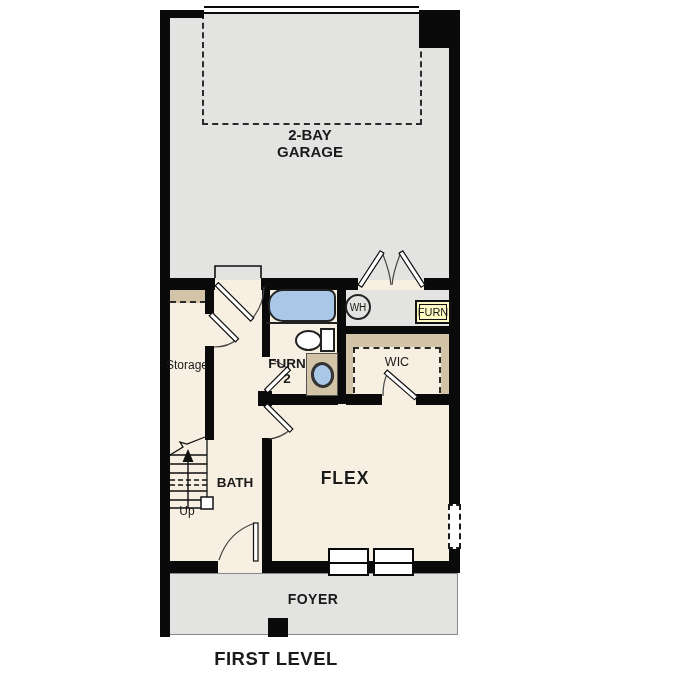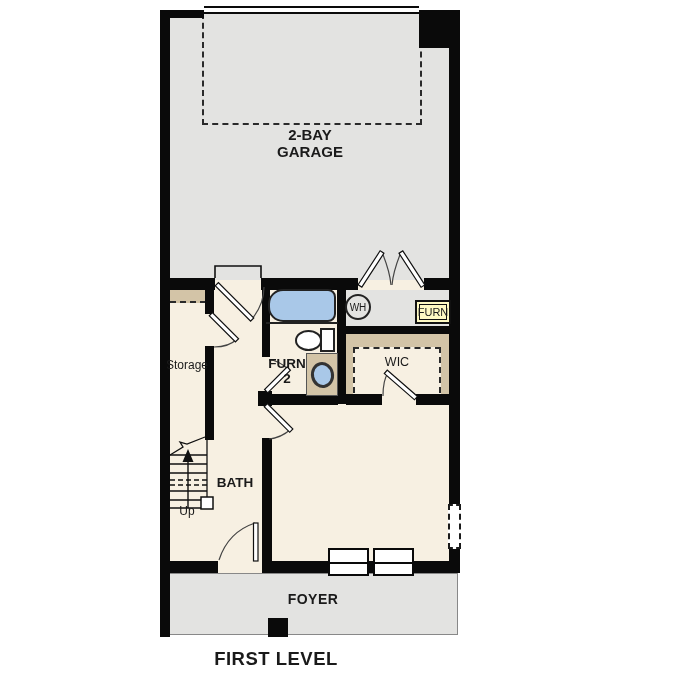--- a/index.html
+++ b/index.html
@@ -146,19 +146,20 @@
     <div>2-BAY</div>
     <div>GARAGE</div>
   </div>
   <div class="label" style="left:163px;top:358px;width:48px;font-size:12px;">Storage</div>
   <div class="label b" style="left:264px;top:356px;width:46px;font-size:13.5px;line-height:15px;">
     <div>FURN</div>
     <div>2</div>
   </div>
   <div class="label b" style="left:208px;top:475px;width:54px;font-size:13.5px;">BATH</div>
   <div class="label" style="left:374px;top:355px;width:46px;font-size:12.5px;text-align:center;">WIC</div>
+  <div class="label b" style="left:300px;top:468px;width:90px;font-size:17.5px;letter-spacing:1px;">FLEX</div>
   <div class="label" style="left:172px;top:504px;width:30px;font-size:12px;">Up</div>
   <div class="label b" style="left:270px;top:591px;width:86px;font-size:14px;letter-spacing:0.5px;">FOYER</div>
 
 
   <div class="label b" style="left:166px;top:648px;width:220px;font-size:18.5px;text-align:center;letter-spacing:0.5px;">FIRST LEVEL</div>
 
 </div>
 
 </body></html>

